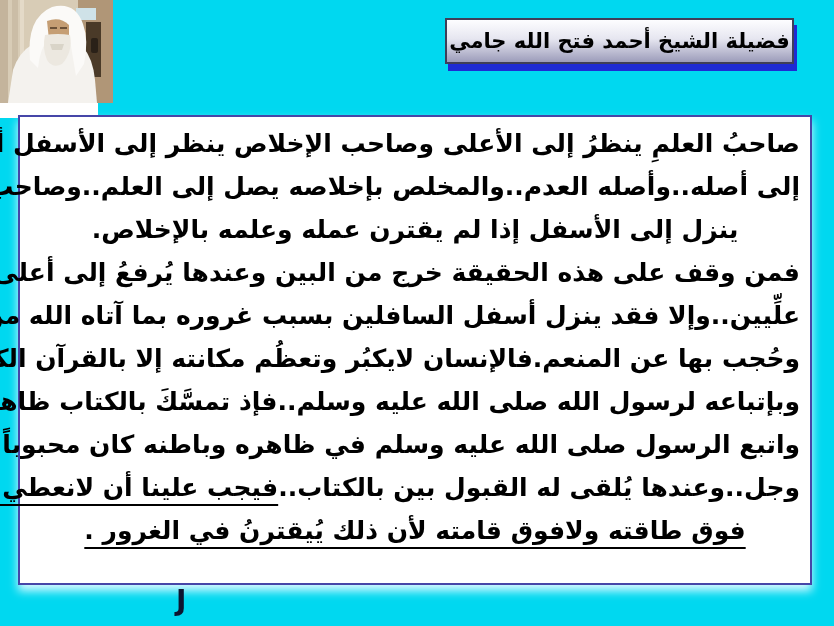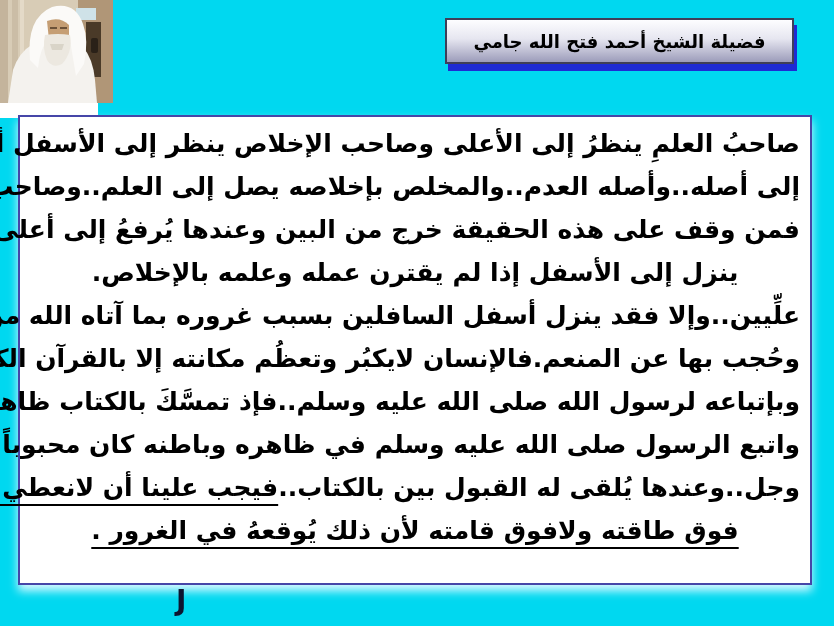--- a/index.html
+++ b/index.html
@@ -27,21 +27,21 @@
     position:absolute;left:445px;top:18px;width:349px;height:46px;
     background:linear-gradient(180deg,#fdfdff 0%,#e6e6f0 45%,#9c9cba 100%);
     border:2px solid #3f3f58;
     box-shadow:3px 7px 0 #1e2bd4;
     box-sizing:border-box;
     display:flex;align-items:center;justify-content:center;
   }
   .banner-text{
     direction:rtl;
     font-weight:700;
-    font-size:18px;
+    font-size:21px;
     color:#000000;
     white-space:nowrap;
   }
 
   
   .textbox{
     position:absolute;left:18px;top:115px;width:794px;height:470px;
     background:#ffffff;
     border:2px solid #4646a8;
     box-sizing:border-box;
@@ -101,25 +101,25 @@
   </div>
   <div class="photo-strip"></div>
 
   <div class="banner">
     <span class="banner-text">فضيلة الشيخ أحمد فتح الله جامي</span>
   </div>
 
   <div class="textbox">
     <div class="line">صاحبُ العلمِ ينظرُ إلى الأعلى وصاحب الإخلاص ينظر إلى الأسفل أي ينظر</div>
     <div class="line">إلى أصله..وأصله العدم..والمخلص بإخلاصه يصل إلى العلم..وصاحب العلم</div>
+    <div class="line center">ينزل إلى الأسفل إذا لم يقترن عمله وعلمه بالإخلاص.</div>
     <div class="line center">فمن وقف على هذه الحقيقة خرج من البين وعندها يُرفعُ إلى أعلى</div>
-    <div class="line center">ينزل إلى الأسفل إذا لم يقترن عمله وعلمه بالإخلاص.</div>
     <div class="line">علِّيين..وإلا فقد ينزل أسفل السافلين بسبب غروره بما آتاه الله من النعم</div>
     <div class="line">وحُجب بها عن المنعم.فالإنسان لايكبُر وتعظُم مكانته إلا بالقرآن الكريم</div>
     <div class="line">وبإتباعه لرسول الله صلى الله عليه وسلم..فإذ تمسَّكَ بالكتاب ظاهراً وباطناً</div>
     <div class="line">واتبع الرسول صلى الله عليه وسلم في ظاهره وباطنه كان محبوباً عند الله عزَّ</div>
     <div class="line"><span>وجل..وعندها يُلقى له القبول بين بالكتاب..</span><span class="u">فيجب علينا أن لانعطي الإنسان</span></div>
-    <div class="line center u">فوق طاقته ولافوق قامته لأن ذلك يُوقعهُ في الغرور .</div>
+    <div class="line center u">فوق طاقته ولافوق قامته لأن ذلك يُيقترنُ في الغرور .</div>
   </div>
 
   <div class="stray-letter">J</div>
 
 </div>
 
 </body></html>

